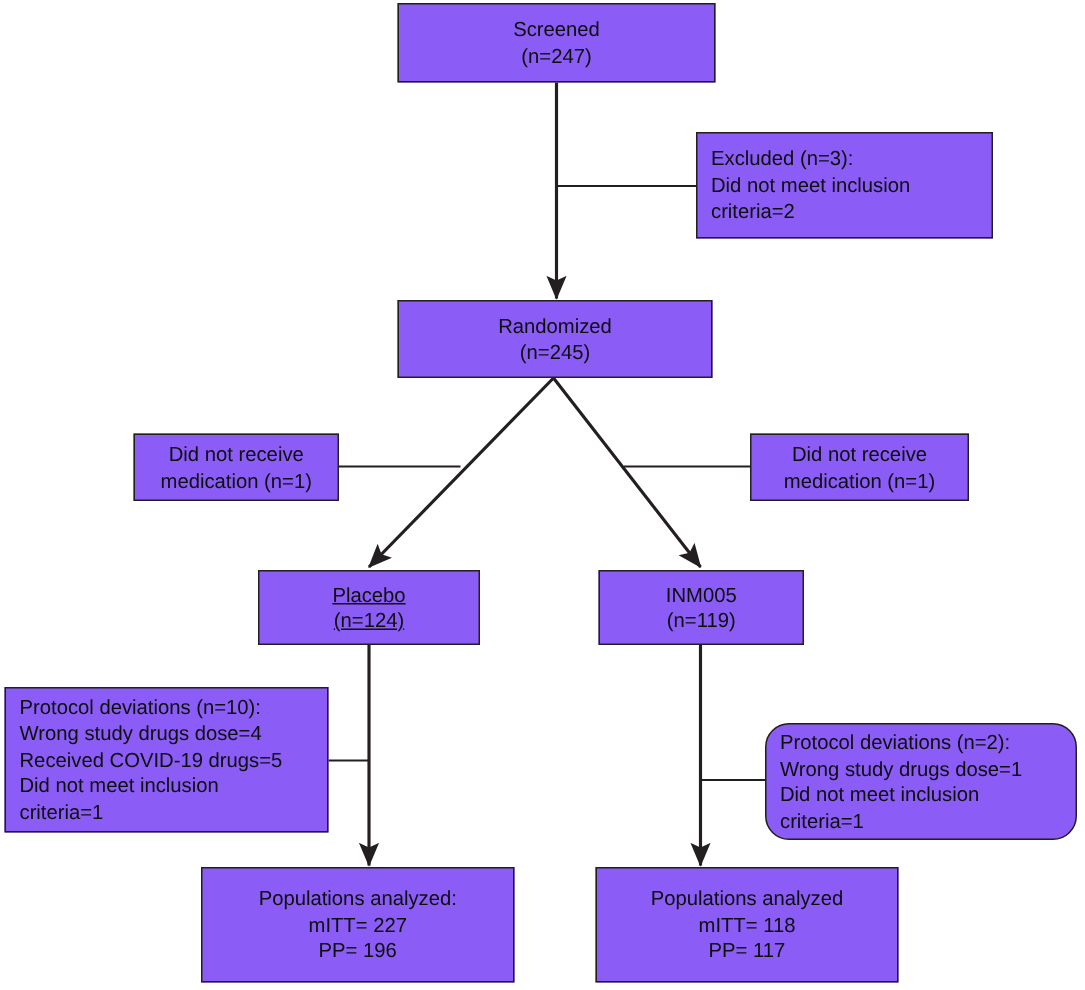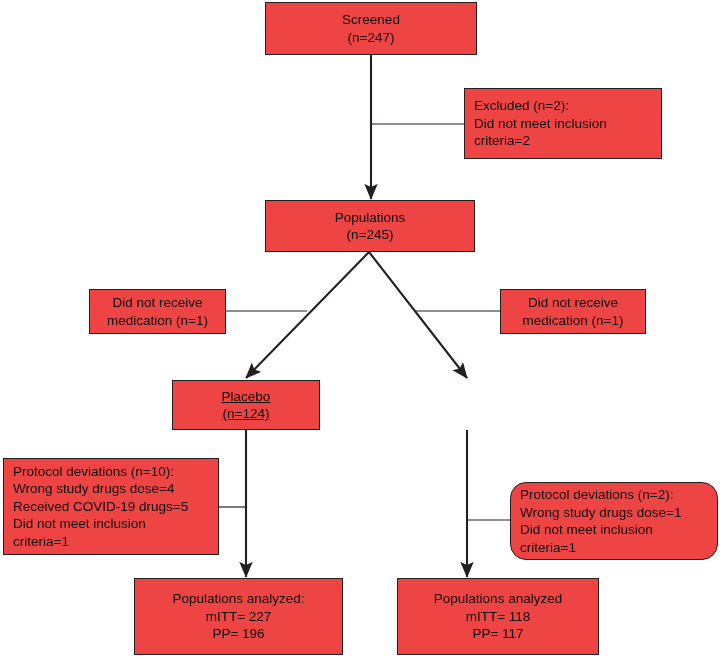--- a/index.html
+++ b/index.html
@@ -20,21 +20,21 @@
     left: 0;
     top: 0;
     width: 723px;
     height: 660px;
     pointer-events: none;
   }
   .node {
     position: absolute;
     box-sizing: border-box;
     border: 1.3px solid #231f20;
-    background: #ef4444;
+    background: #8b5cf6;
     color: #0d0d0d;
     font-size: 13.5px;
     line-height: 17.5px;
     display: flex;
     flex-direction: column;
     justify-content: center;
     z-index: 2;
   }
   .node.center {
     align-items: center;
@@ -72,39 +72,43 @@
         <line x1="219" y1="507" x2="246" y2="507" stroke="#231f20" stroke-width="1.2"></line>
         <line x1="467" y1="520" x2="510" y2="520" stroke="#231f20" stroke-width="1.2"></line>
       </g>
   </svg>
 
   <div class="node center" style="left: 265px; top: 2px; width: 212px; height: 53px;">
       <div class="line">Screened</div>
       <div class="line">(n=247)</div>
     </div>
   <div class="node left" style="left: 464px; top: 88px; width: 198px; height: 71px;">
-      <div class="line">Excluded (n=2):</div>
+      <div class="line">Excluded (n=3):</div>
       <div class="line">Did not meet inclusion</div>
       <div class="line">criteria=2</div>
     </div>
   <div class="node center" style="left: 265px; top: 200px; width: 210px; height: 52px;">
-      <div class="line">Populations</div>
+      <div class="line">Randomized</div>
       <div class="line">(n=245)</div>
     </div>
   <div class="node center" style="left: 89px; top: 289px; width: 137px; height: 45px;">
       <div class="line">Did not receive</div>
       <div class="line">medication (n=1)</div>
     </div>
   <div class="node center" style="left: 500px; top: 289px; width: 146px; height: 45px;">
       <div class="line">Did not receive</div>
       <div class="line">medication (n=1)</div>
     </div>
   <div class="node center" style="left: 172px; top: 380px; width: 148px; height: 50px; text-decoration: underline;">
       <div class="line">Placebo</div>
       <div class="line">(n=124)</div>
+    </div>
+  <div class="node center" style="left: 399px; top: 380px; width: 137px; height: 50px;">
+      <div class="line">INM005</div>
+      <div class="line">(n=119)</div>
     </div>
   <div class="node left" style="left: 3px; top: 458px; width: 216px; height: 97px;">
       <div class="line">Protocol deviations (n=10):</div>
       <div class="line">Wrong study drugs dose=4</div>
       <div class="line">Received COVID-19 drugs=5</div>
       <div class="line">Did not meet inclusion</div>
       <div class="line">criteria=1</div>
     </div>
   <div class="node left" style="left: 510px; top: 482px; width: 208px; height: 78px; border-radius: 16px;">
       <div class="line">Protocol deviations (n=2):</div>

